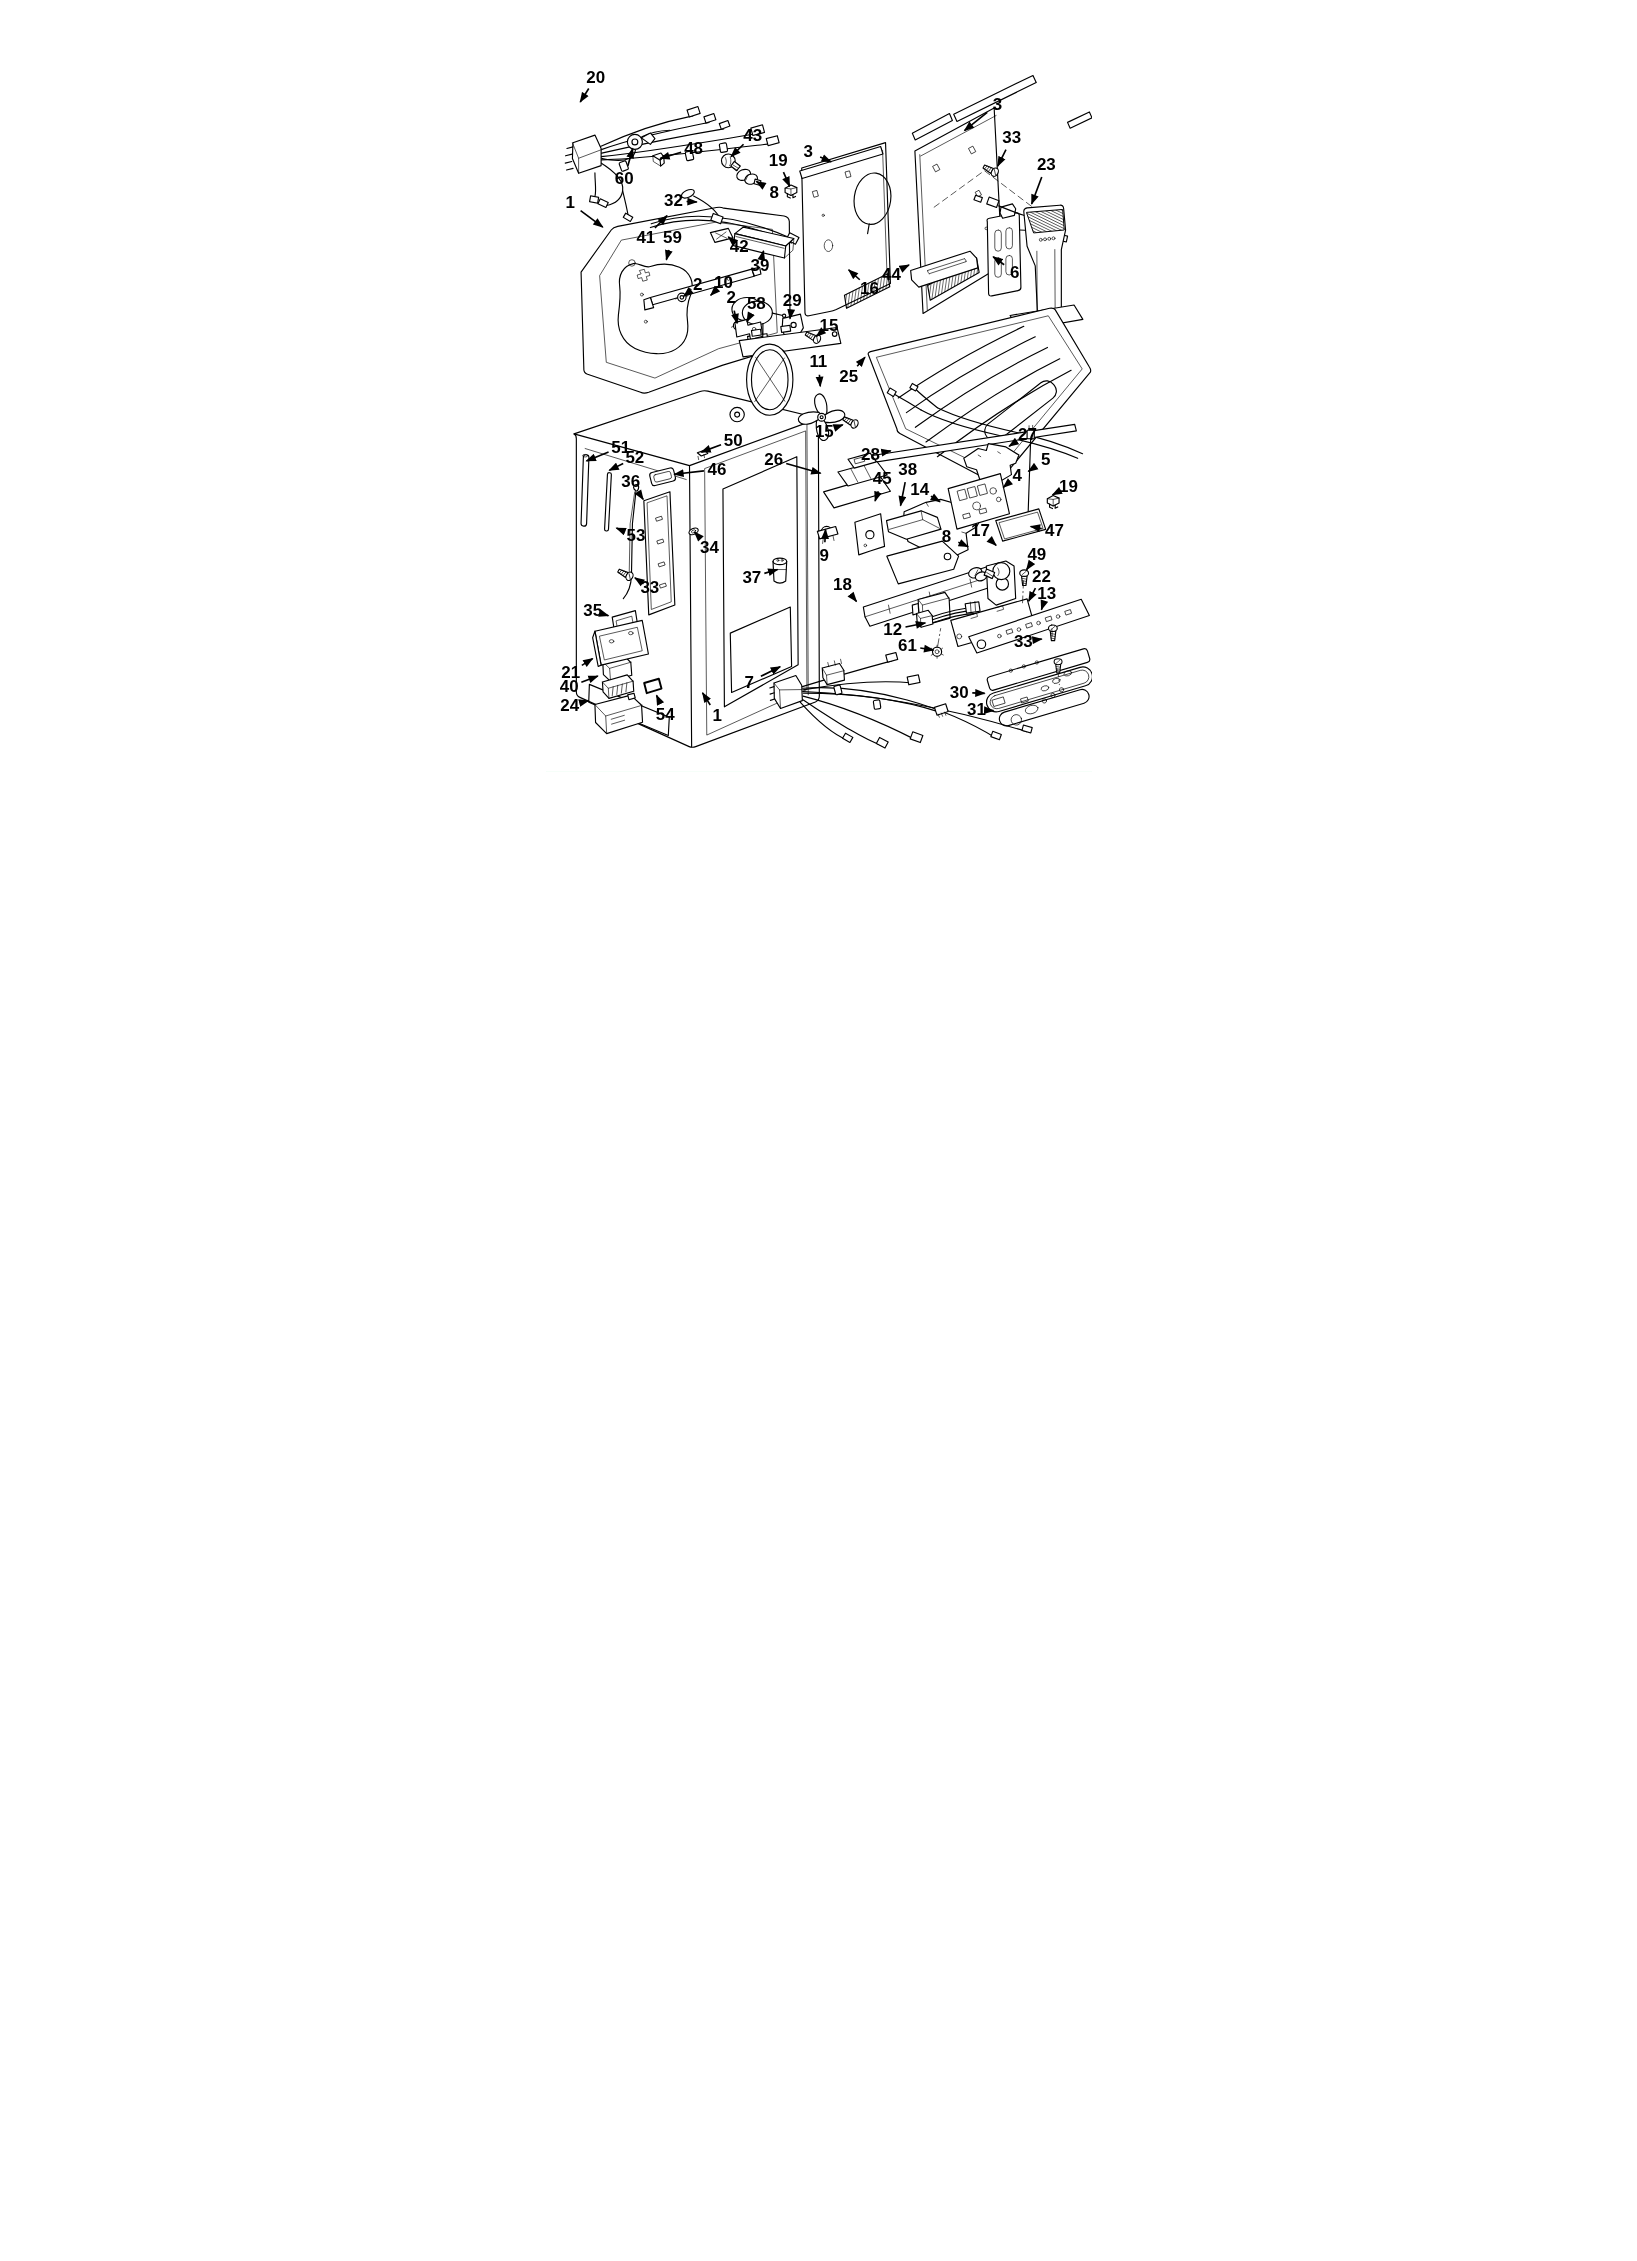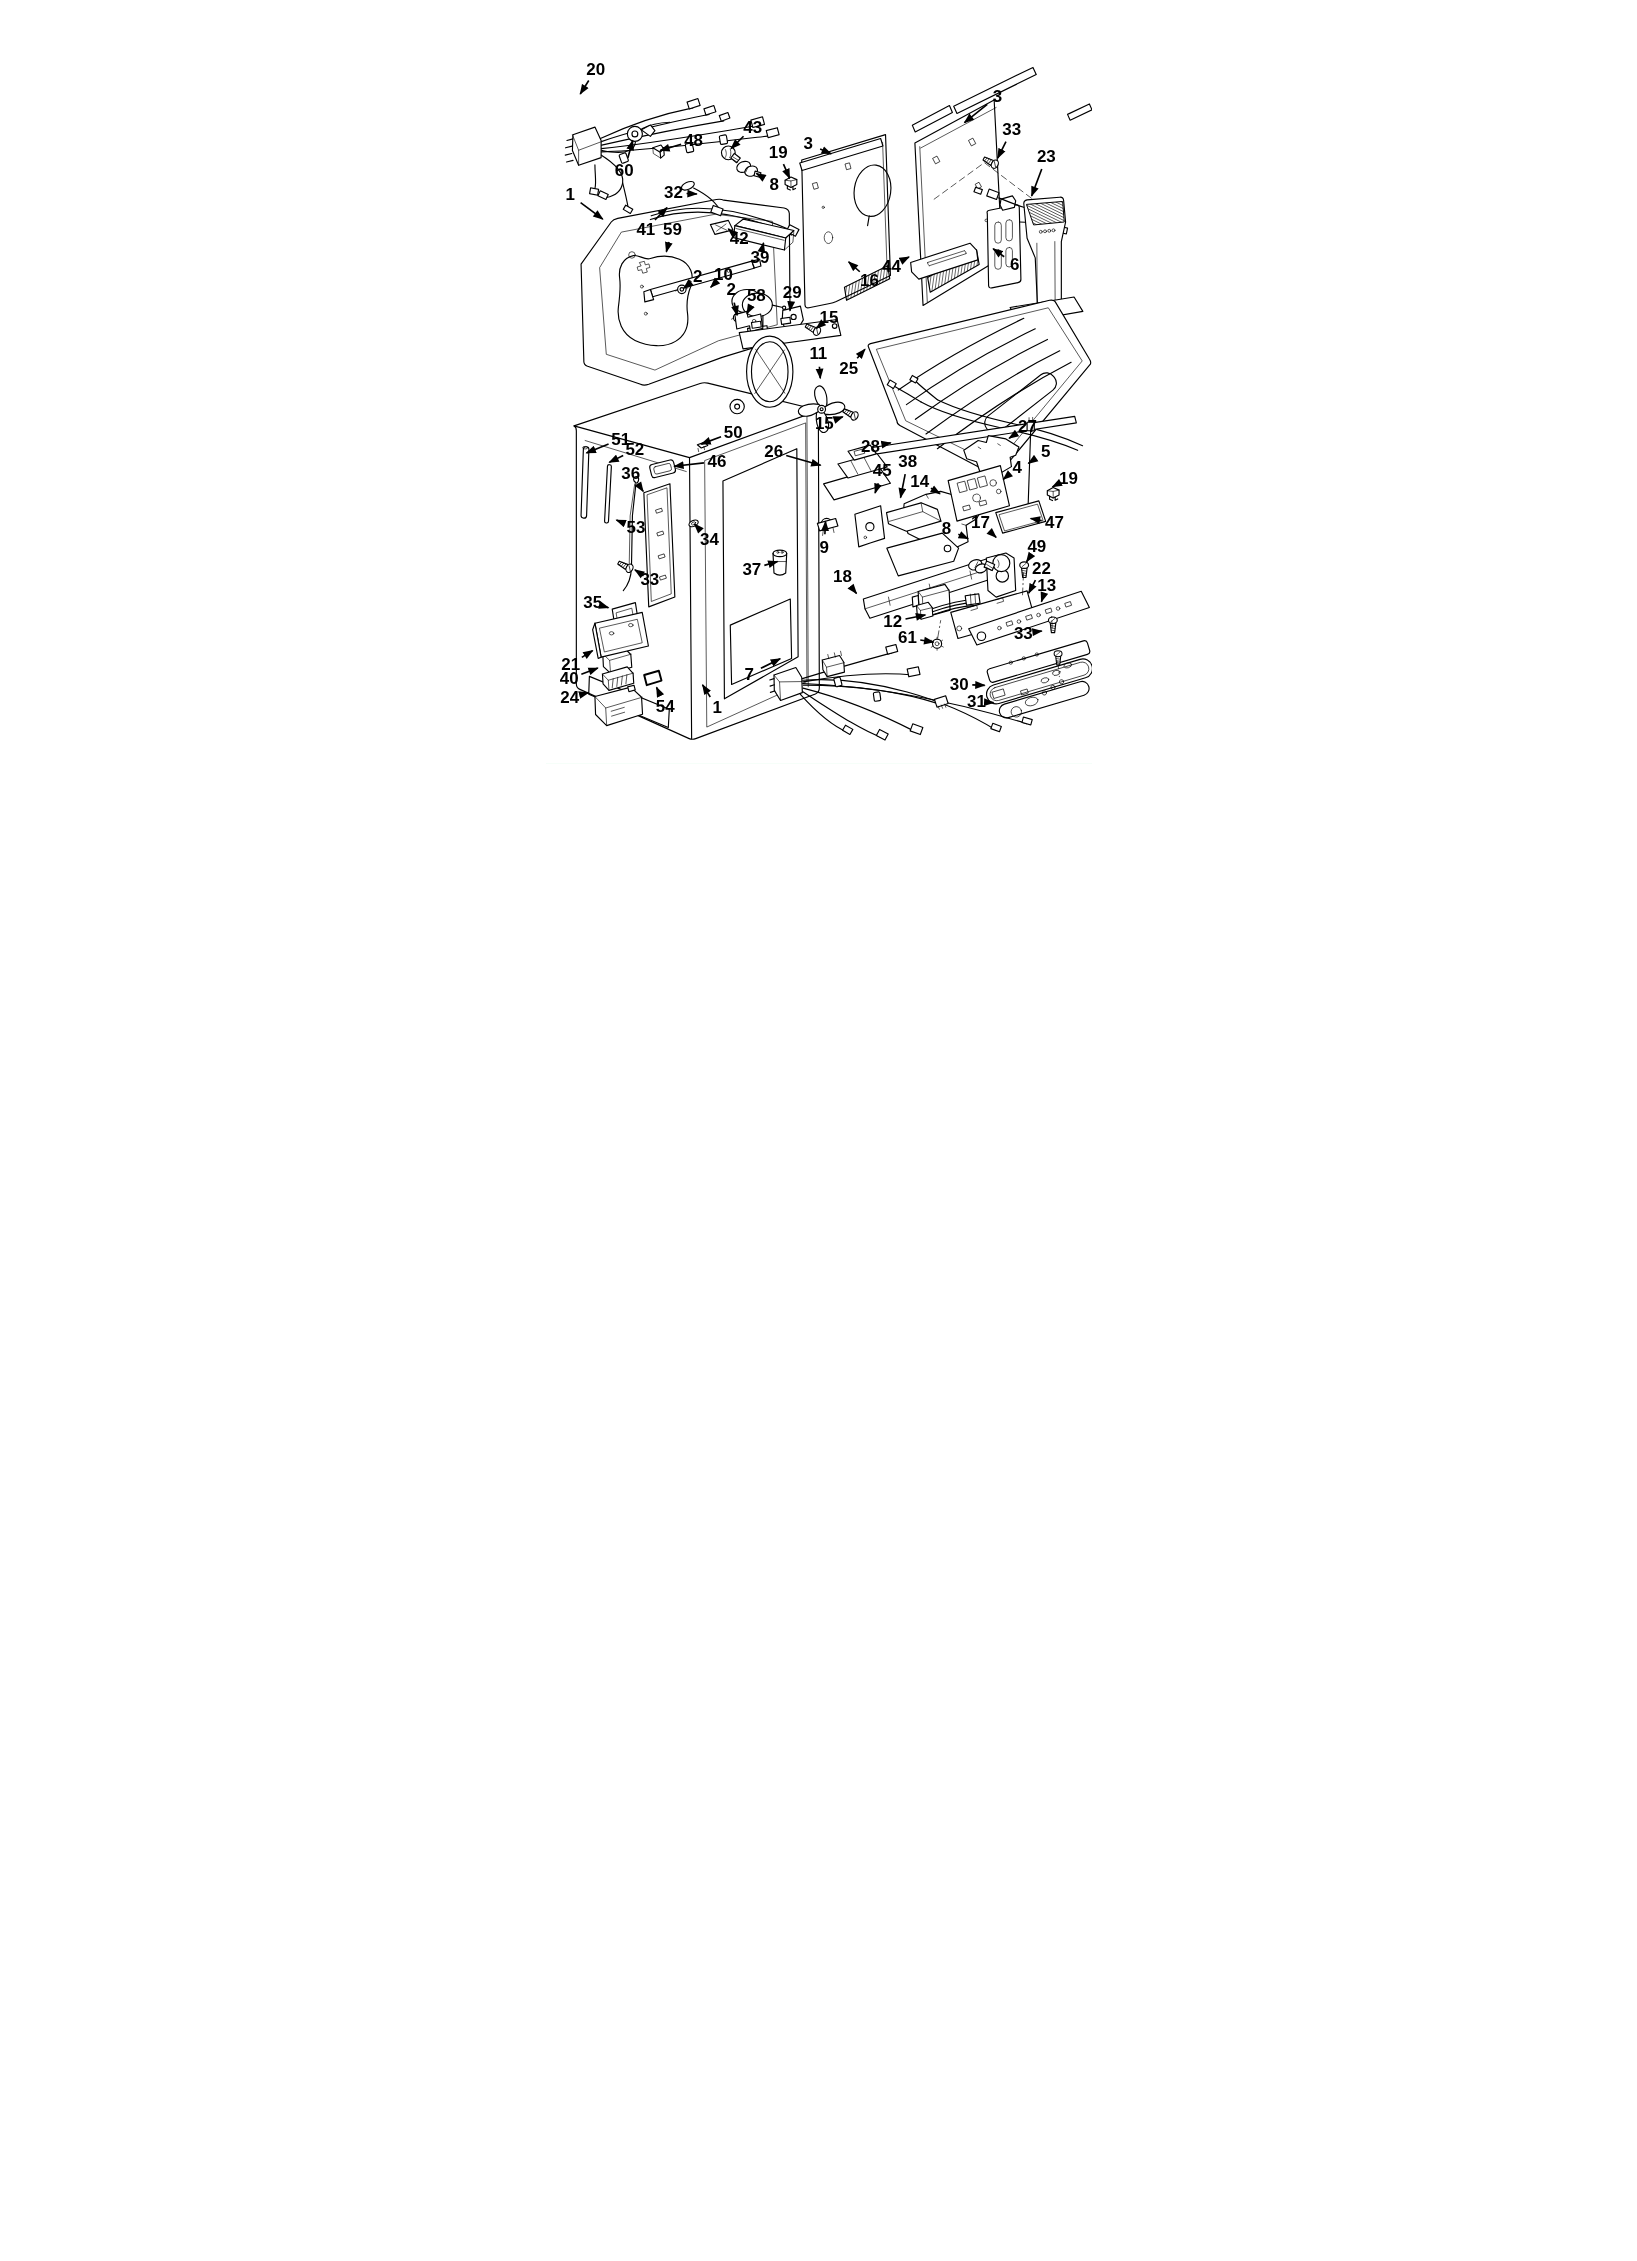--- a/index.html
+++ b/index.html
@@ -1,16 +1,16 @@
 <!DOCTYPE html>
 <html style="font-size:7.8px"><head>
 <meta charset="utf-8">
 <style>
   html,body{margin:0;padding:0;background:#ffffff;}
-  .page{width:546px;margin:10px auto;background:#86efac;}
+  .page{width:546px;margin:18px auto;background:#86efac;}
   svg{display:block;width:100%;height:auto;}
   .part{fill:#fff;stroke:#000;stroke-width:7;stroke-linejoin:round;stroke-linecap:round;}
   .line{fill:none;stroke:#000;stroke-width:7;stroke-linejoin:round;stroke-linecap:round;}
   .thin{stroke-width:4;}
   .thick{stroke-width:12;}
   .dash{stroke-dasharray:38 26;}
   .dashdot{stroke-dasharray:44 20 8 20;}
   .callout-num{font-family:"Liberation Sans",sans-serif;font-weight:700;font-size:104px;fill:#000;text-anchor:middle;dominant-baseline:central;}
   .callout-arrow{stroke:#000;stroke-width:10;fill:none;}
 </style>

